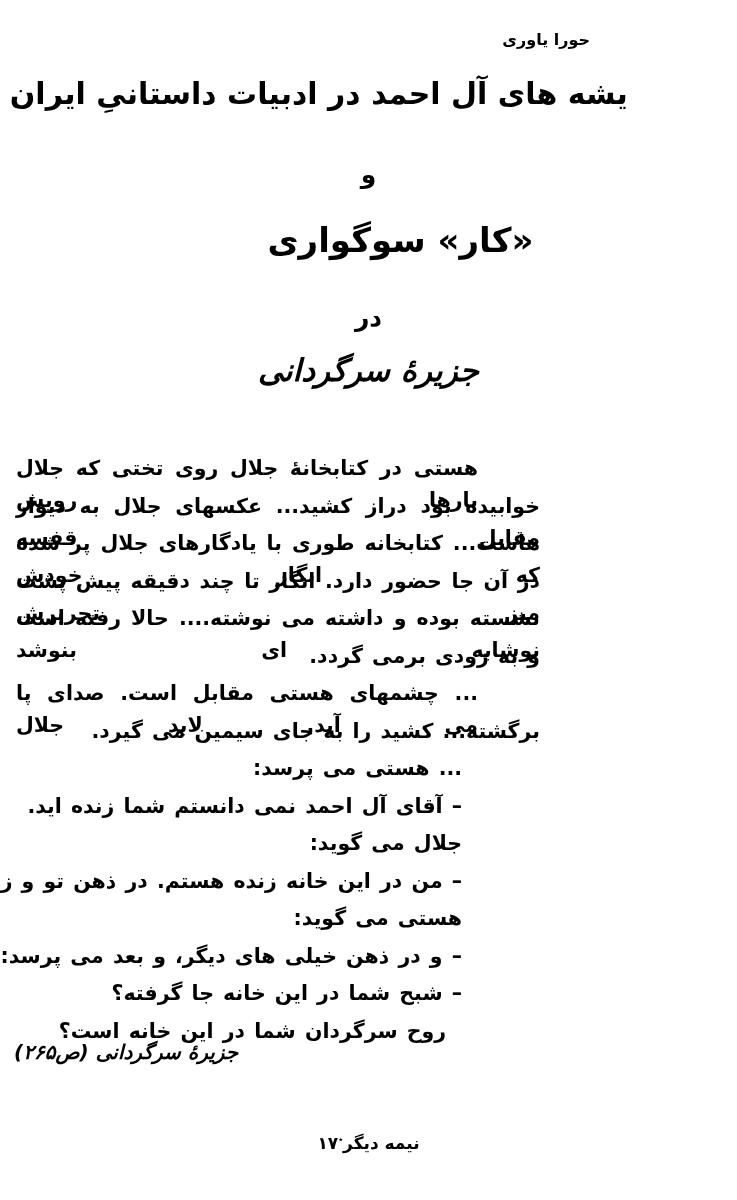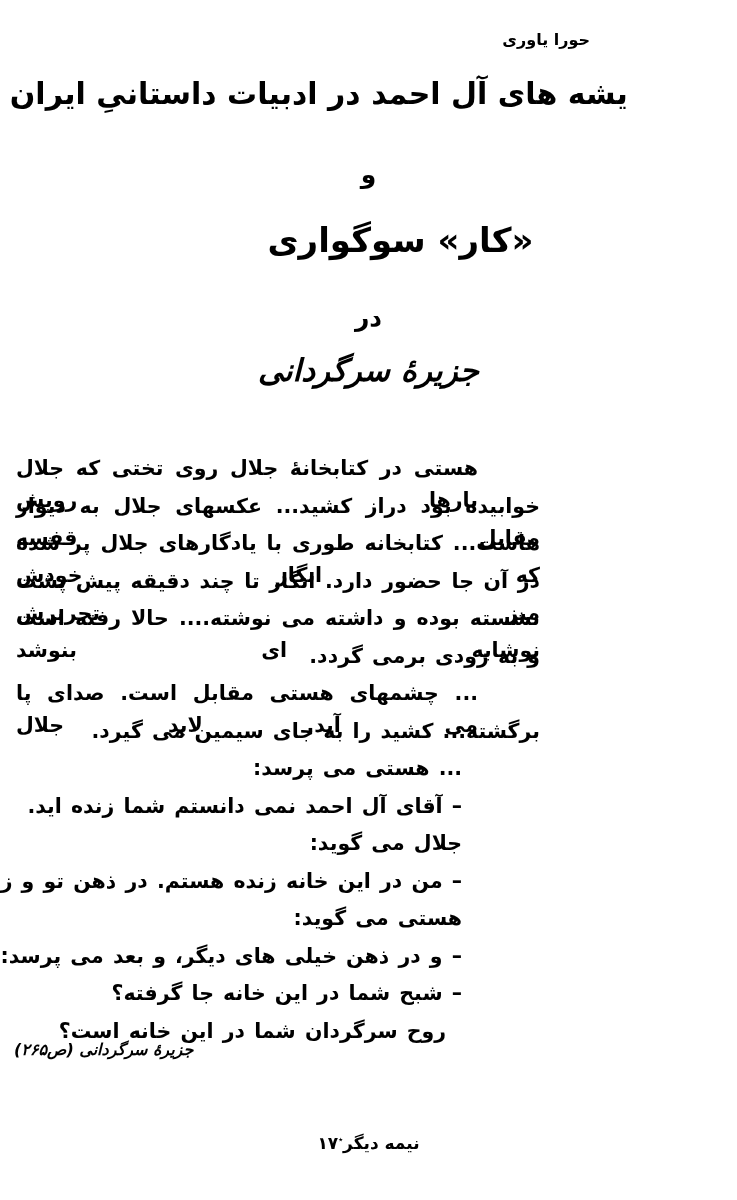--- a/index.html
+++ b/index.html
@@ -61,21 +61,21 @@
   }
   .line.para-start   { padding-right: 62px; }
   .line.dialogue     { padding-right: 78px; }
   .line.dialogue-deep{ padding-right: 94px; text-align: right; }
   
   .citation {
     position: absolute;
     top: 1040px;
     left: 14px;
     direction: rtl;
-    font-size: 16px;
+    font-size: 20px;
     font-weight: bold;
     font-style: italic;
   }
   
   .footer {
     position: absolute;
     top: 1133px;
     left: 0;
     width: 737px;
     direction: rtl;

